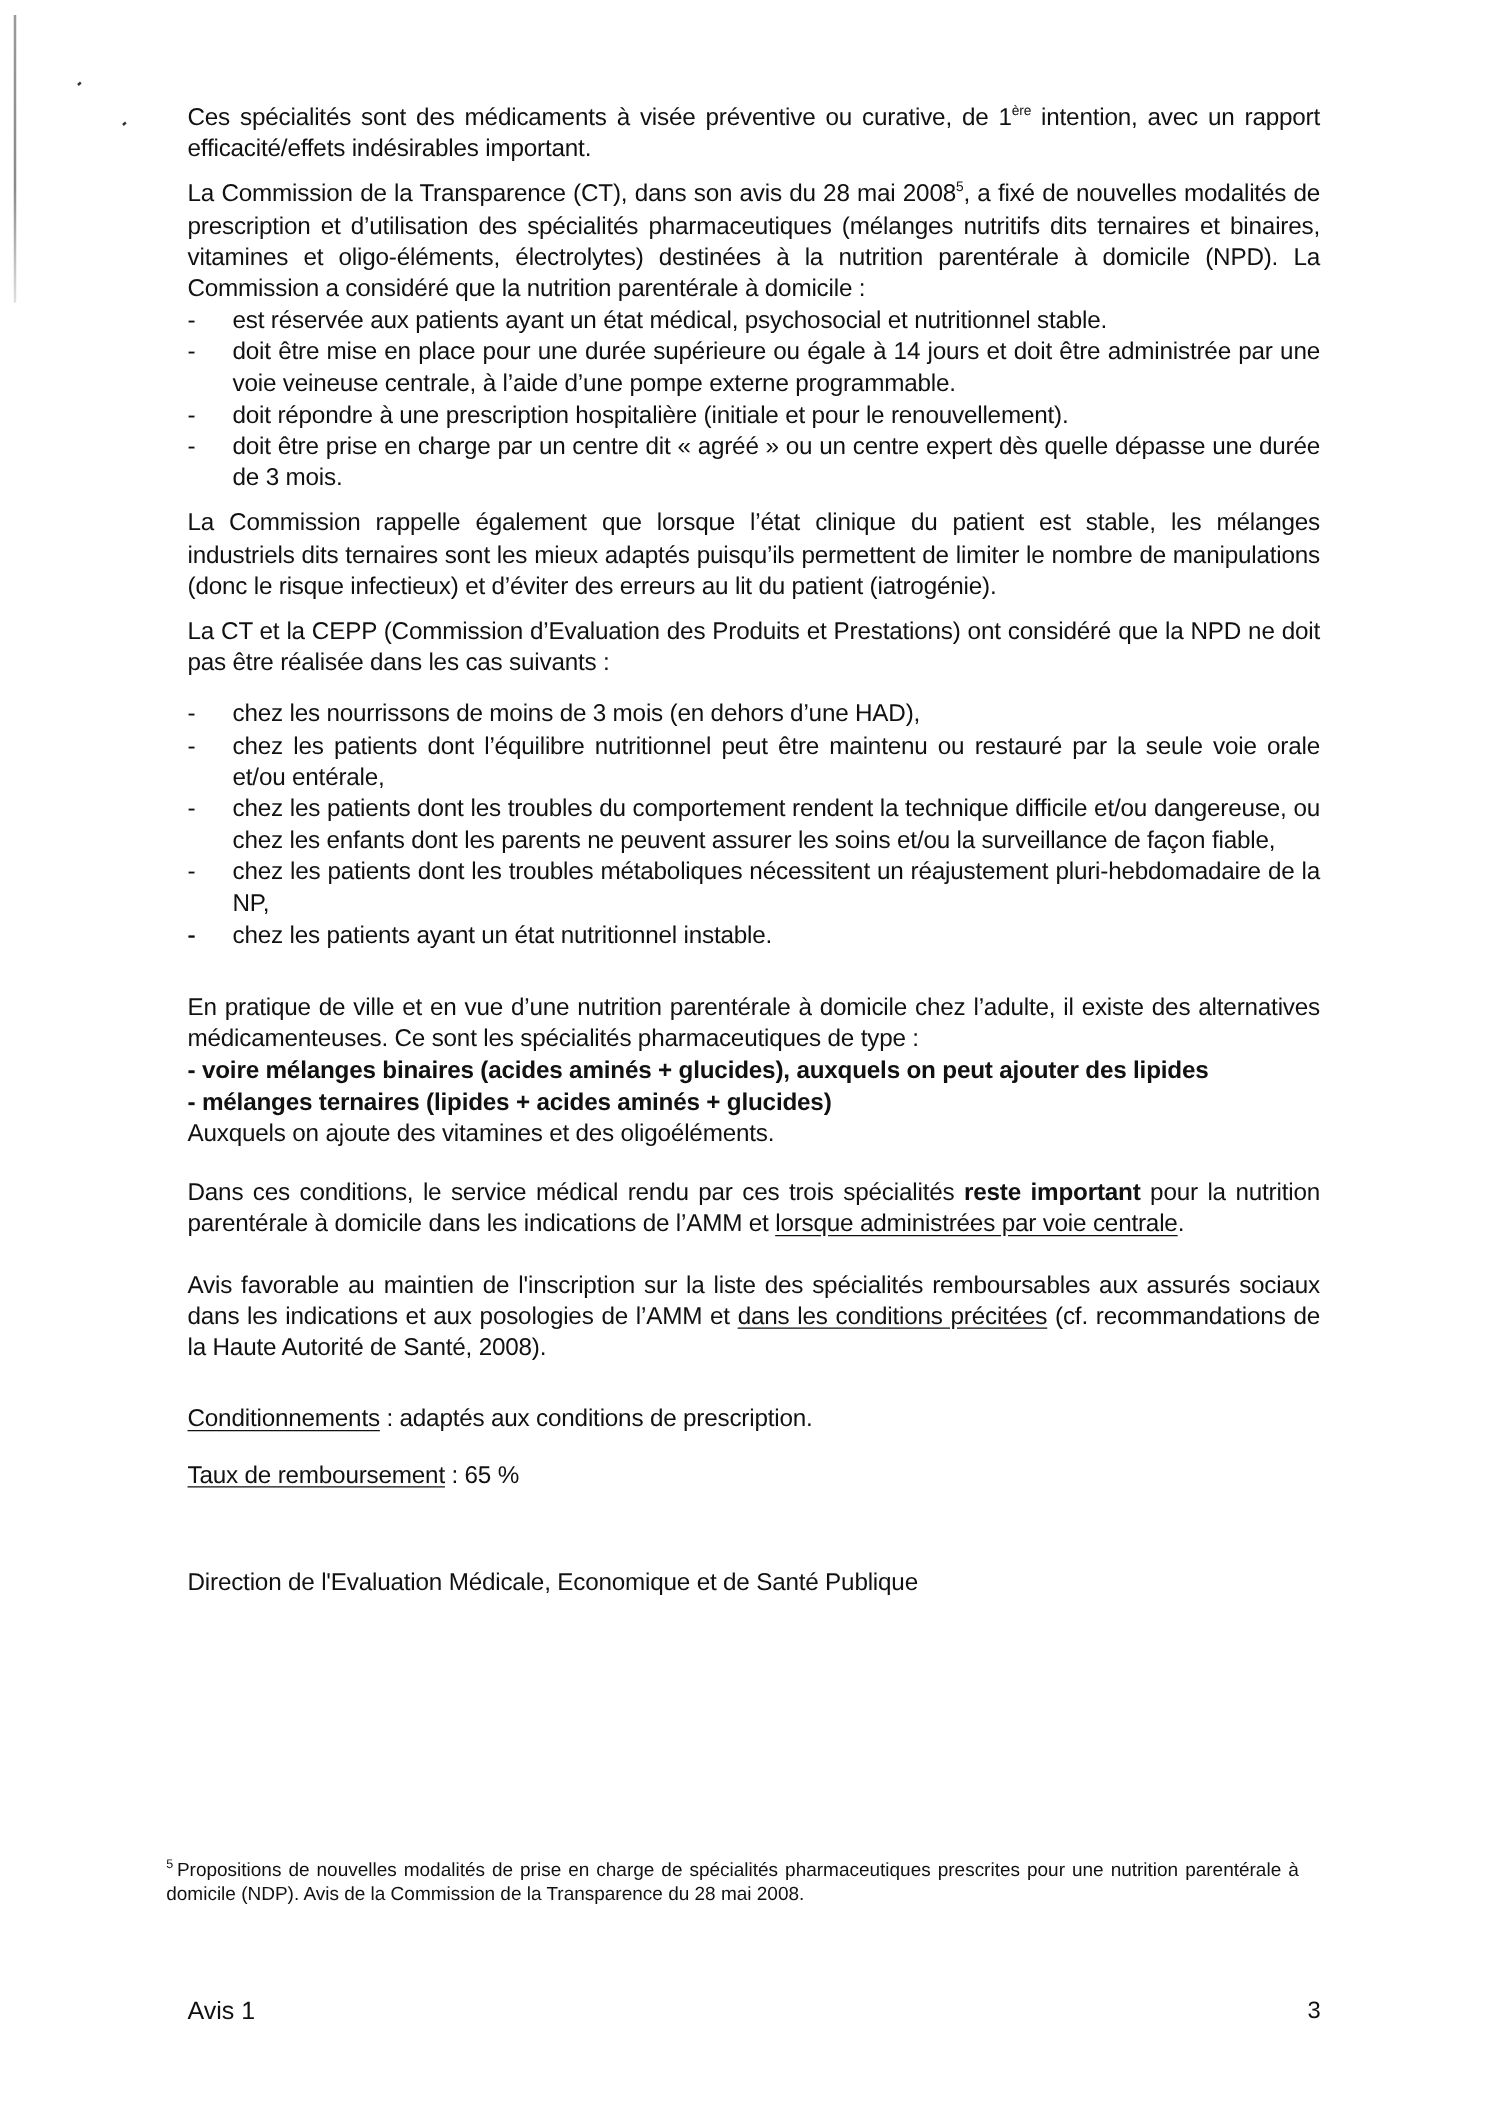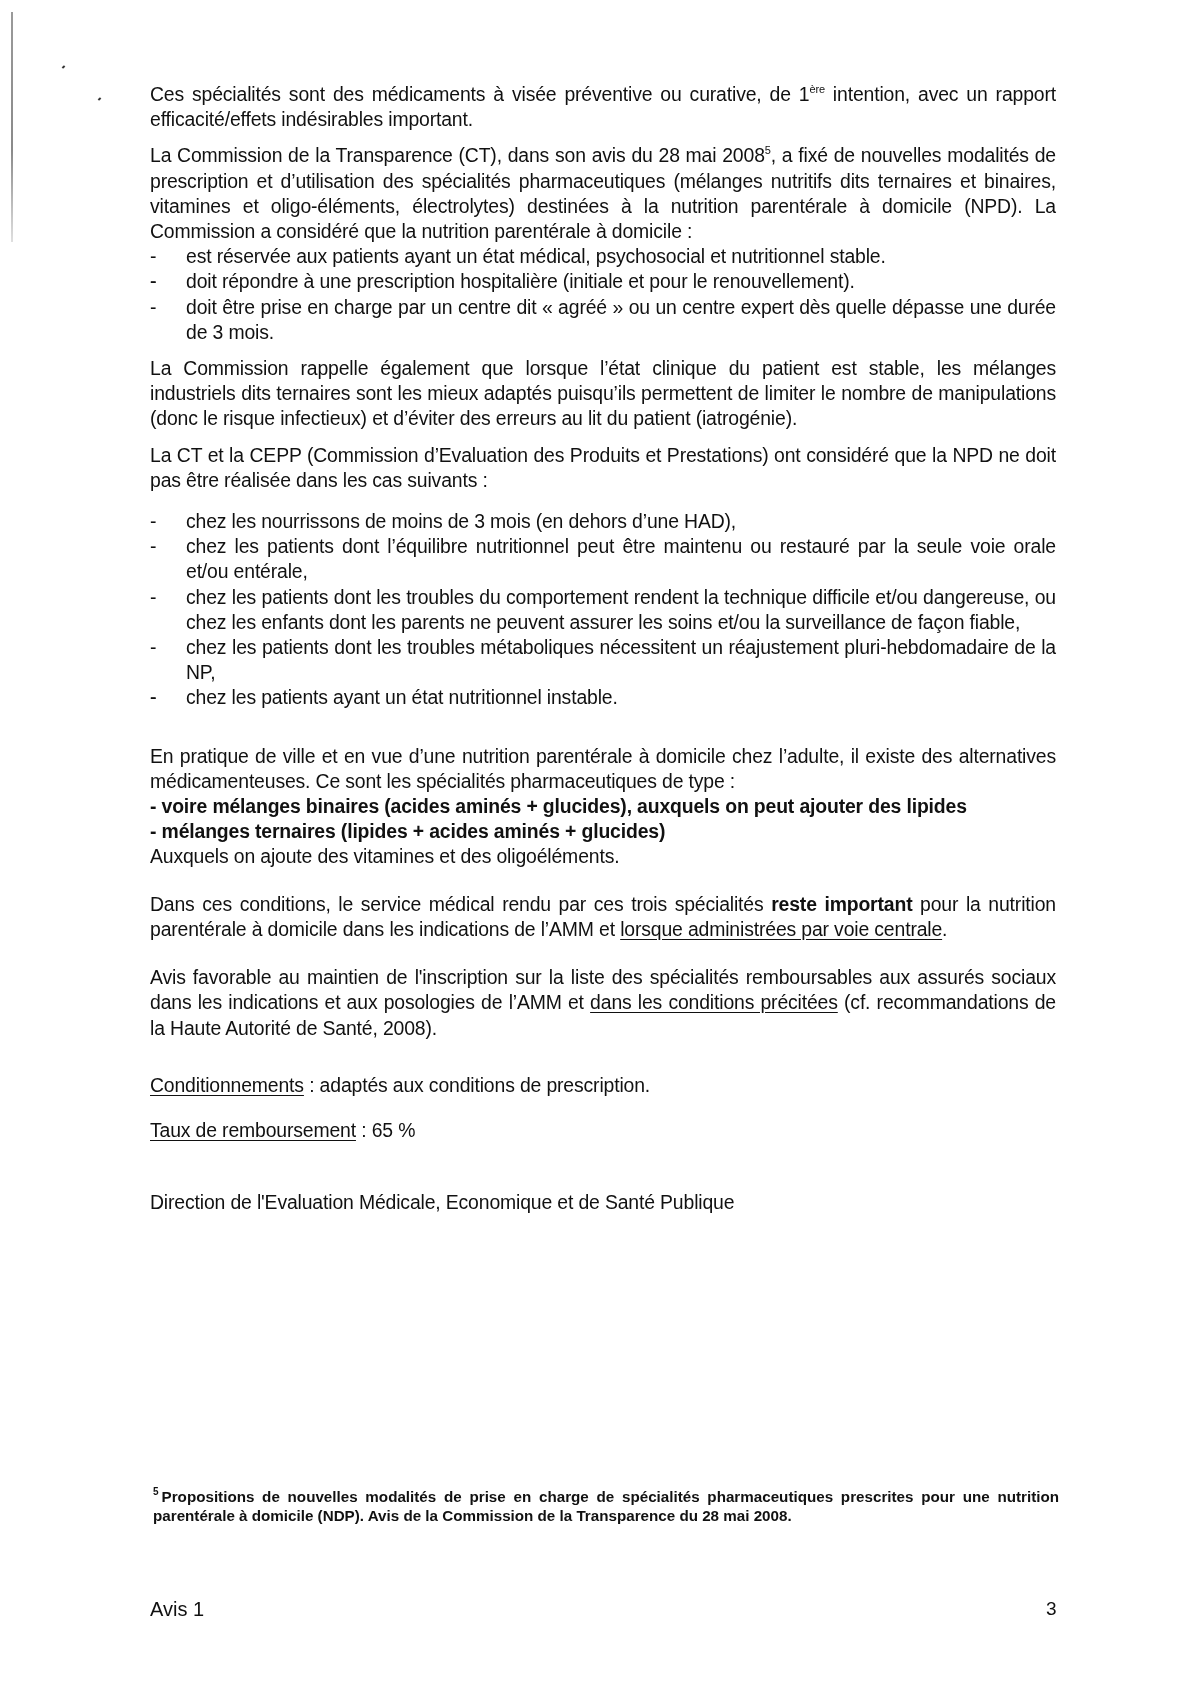--- a/index.html
+++ b/index.html
@@ -61,27 +61,26 @@
     ul.dash-list li .dash {
       position: absolute;
       left: 0;
       top: 0;
     }
     .bold { font-weight: bold; }
     .u { text-decoration: underline; text-underline-offset: 3px; }
     .spacer-lg { height: 22px; }
     .footnote {
       position: absolute;
-      left: 153px;
+      left: 133px;
       top: 1487px;
       width: 906px;
       font-size: 15.2px;
       line-height: 19px;
       text-align: justify;
-      font-weight: bold;
     }
     .footnote sup {
       font-size: 10px;
       line-height: 0;
       vertical-align: 7px;
       margin-right: 3px;
     }
     .footer-left {
       position: absolute;
       left: 150px;
@@ -103,21 +102,21 @@
 <div class="speck" style="left:98px;top:98px;"></div>
 
 <div class="page">
 
   <p class="para"><span>Ces spécialités sont des médicaments à visée préventive ou curative, de 1</span><sup>ère</sup><span> intention, avec un rapport efficacité/effets indésirables important.</span></p>
 
   <p class="para" style="margin-bottom:0"><span>La Commission de la Transparence (CT), dans son avis du 28 mai 2008</span><sup>5</sup><span>,  a fixé de nouvelles modalités de prescription et d’utilisation des spécialités pharmaceutiques (mélanges nutritifs dits ternaires et binaires, vitamines et oligo-éléments, électrolytes) destinées à la nutrition parentérale à domicile (NPD). La Commission a considéré que la nutrition parentérale à domicile :</span></p>
 
   <ul class="dash-list">
     <li><span class="dash">-</span><span>est réservée aux patients ayant un état médical, psychosocial et nutritionnel stable.</span></li>
-    <li><span class="dash">-</span></li>
+    <li><span class="dash">-</span><span>doit être mise en place pour une durée supérieure ou égale à 14 jours et doit être administrée par une voie veineuse centrale, à l’aide d’une pompe externe programmable.</span></li>
     <li><span class="dash">-</span><span>doit répondre à une prescription hospitalière (initiale et pour le renouvellement).</span></li>
     <li><span class="dash">-</span><span>doit être prise en charge par un centre dit « agréé » ou un centre expert dès quelle dépasse une durée de 3 mois.</span></li>
   </ul>
 
   <p class="para">La Commission rappelle également que lorsque l’état clinique du patient est stable, les mélanges industriels dits ternaires sont les mieux adaptés puisqu’ils permettent de limiter le nombre de manipulations (donc le risque infectieux) et d’éviter des erreurs au lit du patient (iatrogénie).</p>
 
   <p class="para" style="margin-bottom:16px">La CT et la CEPP (Commission d’Evaluation des Produits et Prestations) ont considéré que la NPD ne doit pas être réalisée dans les cas suivants :</p>
 
   <ul class="dash-list">
     <li><span class="dash">-</span><span>chez les nourrissons de moins de 3 mois (en dehors d’une HAD),</span></li>
@@ -140,21 +139,21 @@
   <div class="spacer-lg"></div>
 
   <p class="para"><span>Dans ces conditions, le service médical rendu par ces trois spécialités </span><span class="bold">reste important</span><span> pour la nutrition parentérale à domicile dans les indications de l’AMM et </span><span class="u">lorsque administrées par voie centrale</span><span>.</span></p>
 
   <div class="spacer-lg" style="height:12px"></div>
 
   <p class="para"><span>Avis favorable au maintien de l'inscription sur la liste des spécialités remboursables aux assurés sociaux dans les indications et aux posologies de l’AMM et </span><span class="u">dans les conditions précitées</span><span> (cf. recommandations de la Haute Autorité de Santé, 2008).</span></p>
 
   <p class="para" style="margin-top:32px;margin-bottom:20px"><span class="u">Conditionnements</span><span> : adaptés aux conditions de prescription.</span></p>
 
-  <p class="para" style="margin-bottom:47px"><span class="u">Taux de remboursement</span><span> : 65 %</span></p>
+  <p class="para" style="margin-bottom:60px"><span class="u">Taux de remboursement</span><span> : 65 %</span></p>
 
   <p class="para">Direction de l'Evaluation Médicale, Economique et de Santé Publique</p>
 </div>
 
 <div class="footnote"><sup>5</sup><span>Propositions de nouvelles modalités de prise en charge de spécialités pharmaceutiques prescrites pour une nutrition parentérale à domicile (NDP). Avis de la Commission de la Transparence du 28 mai 2008.</span></div>
 
 <div class="footer-left">Avis 1</div>
 <div class="footer-right">3</div>
 
 </body></html>

